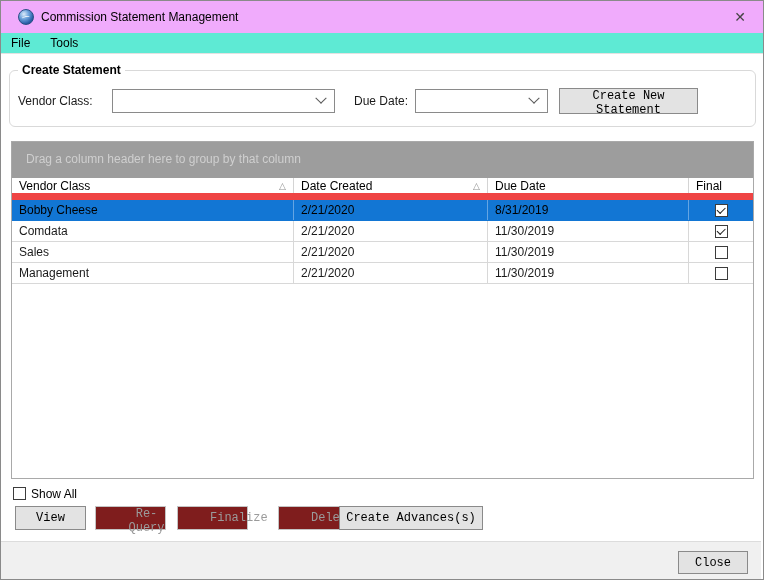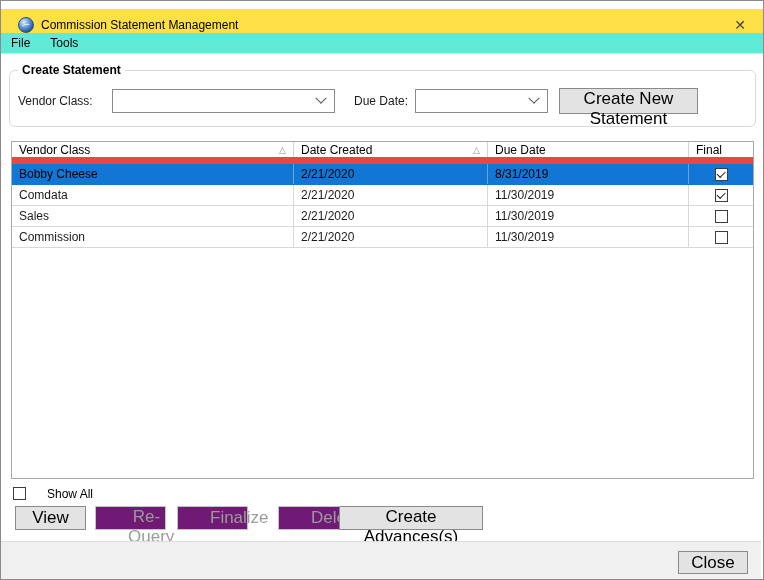--- a/index.html
+++ b/index.html
@@ -8,21 +8,21 @@
     font-family: "Liberation Sans", "DejaVu Sans", sans-serif;
     font-size: 12px;
     color: #1a1a1a;
     background: #ffffff;
     position: relative;
     border: 1px solid #8a8a8a;
     overflow: hidden;
   }
 
   
-  .titlebar { position: absolute; top: 8px; left: 0; right: 0; height: 32px; background: #fde047; }
+  .titlebar { position: absolute; top: 0; left: 0; right: 0; height: 32px; background: #f0abfc; }
   .app-icon {
     position: absolute; left: 17px; top: 8px; width: 16px; height: 16px;
     border-radius: 50%;
     background: radial-gradient(circle at 35% 30%, #dcebf9 0%, #6fa4dd 35%, #2b5fa8 70%, #17396b 100%);
     border: 1px solid #2a4f86;
   }
   .app-icon::after {
     content: ""; position: absolute; left: 3px; top: 6px; width: 8px; height: 3px;
     border-radius: 50%; border-top: 1.5px solid rgba(255,255,255,0.85); transform: rotate(-12deg);
   }
@@ -60,21 +60,21 @@
   .combo-vendor { left: 102px; width: 223px; }
   .combo-duedate { left: 405px; width: 133px; }
   .combo-value { flex: 1; padding-left: 5px; color: #1a1a1a; }
   .chevron {
     width: 8px; height: 8px; margin-right: 9px;
     border-right: 1.6px solid #5a5a5a; border-bottom: 1.6px solid #5a5a5a;
     transform: rotate(45deg) translate(-2px, -2px);
   }
   .btn {
     background: #e3e3e3; border: 1px solid #8a8a8a; color: #000;
-    font-family: Liberation Sans, sans-serif; font-size: 17px;
+    font-family: Liberation Mono, monospace; font-size: 12px;
     cursor: pointer; text-align: center;
   }
   .btn-create-new { position: absolute; left: 549px; top: 17px; width: 139px; height: 26px; }
 
   
   .grid {
     position: absolute; left: 10px; top: 140px; width: 743px; height: 338px;
     border: 1px solid #a9a9a9; background: #fff; display: flex; flex-direction: column;
   }
   .group-bar {
@@ -104,29 +104,29 @@
     position: relative; width: 13px; height: 13px; background: #ffffff;
     border: 1px solid #3c3c3c; flex: 0 0 auto;
   }
   .checkbox.checked::after {
     content: ""; position: absolute; left: 1.5px; top: 2.5px; width: 7px; height: 3.5px;
     border-left: 1.6px solid #1f1f1f; border-bottom: 1.6px solid #1f1f1f;
     transform: rotate(-45deg);
   }
 
   
-  .showall-wrap { position: absolute; left: 12px; top: 486px; display: flex; align-items: flex-start; gap: 16px; }
+  .showall-wrap { position: absolute; left: 12px; top: 486px; display: flex; align-items: flex-start; }
   .showall-label { margin-left: 5px; color: #000; }
   .action-btn { position: absolute; top: 505px; height: 24px; }
   .btn-view { left: 14px; width: 71px; }
   .btn-requery { left: 94px; width: 71px; }
   .btn-finalize { left: 176px; width: 71px; }
   .btn-delete { left: 257px; width: 71px; margin-left: 20px; }
   .btn-advances { left: 338px; width: 144px; }
-  .btn.disabled { background: #701a75; border-color: #c4c4c4; color: #9b9b9b; cursor: default; padding-left: 32px; }
+  .btn.disabled { background: #7f1d1d; border-color: #c4c4c4; color: #9b9b9b; cursor: default; padding-left: 32px; }
 
   
   .bottombar {
     position: absolute; left: 0; right: 2px; top: 540px; height: 40px;
     background: #f0f0f0; border-top: 1px solid #dcdcdc;
   }
   .btn-close-bottom { position: absolute; right: 13px; top: 9px; width: 70px; height: 23px; }
 </style>
 </head>
 <body>
@@ -156,20 +156,21 @@
   <span class="form-label lbl-duedate">Due Date:</span>
   <div class="combo combo-duedate">
     <span class="combo-value"></span>
     <span class="chevron"></span>
   </div>
 
   <button class="btn btn-create-new">Create New Statement</button>
 </div>
 
 <div class="grid">
+  <div class="group-bar">Drag a column header here to group by that column</div>
 
   <div class="hdr-row">
     <div class="hdr-cell col-0">
       <span>Vendor Class</span>
       <span class="sort-glyph">△</span>
     </div>
     <div class="hdr-cell col-1">
       <span>Date Created</span>
       <span class="sort-glyph">△</span>
     </div>
@@ -202,21 +203,21 @@
   <div class="data-row">
     <div class="cell col-0">Sales</div>
     <div class="cell col-1">2/21/2020</div>
     <div class="cell col-2">11/30/2019</div>
     <div class="cell col-3 cell-final">
       <span class="checkbox"></span>
     </div>
   </div>
 
   <div class="data-row">
-    <div class="cell col-0">Commission</div>
+    <div class="cell col-0">Management</div>
     <div class="cell col-1">2/21/2020</div>
     <div class="cell col-2">11/30/2019</div>
     <div class="cell col-3 cell-final">
       <span class="checkbox"></span>
     </div>
   </div>
 
   <div class="grid-filler"></div>
 </div>
 

